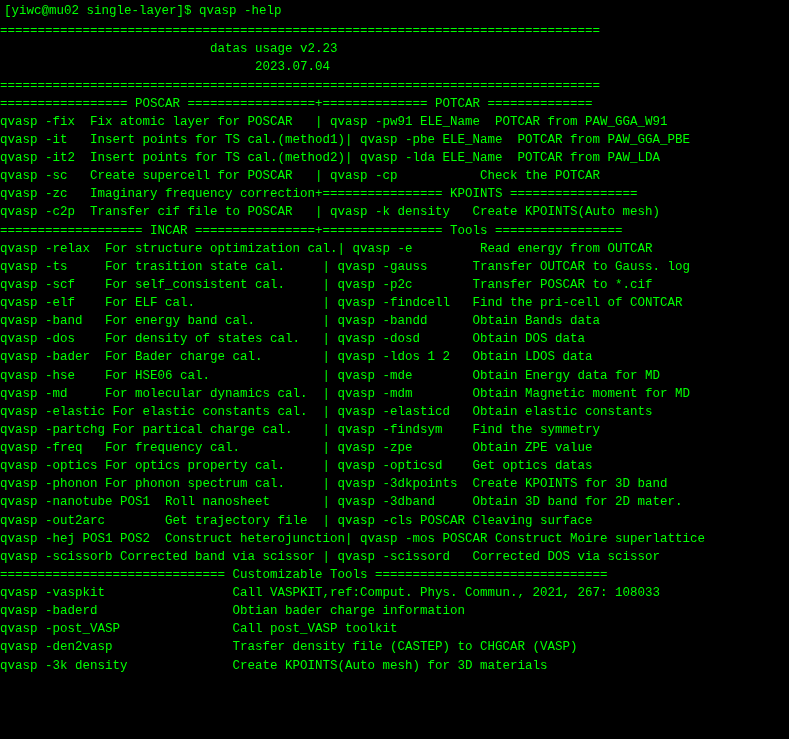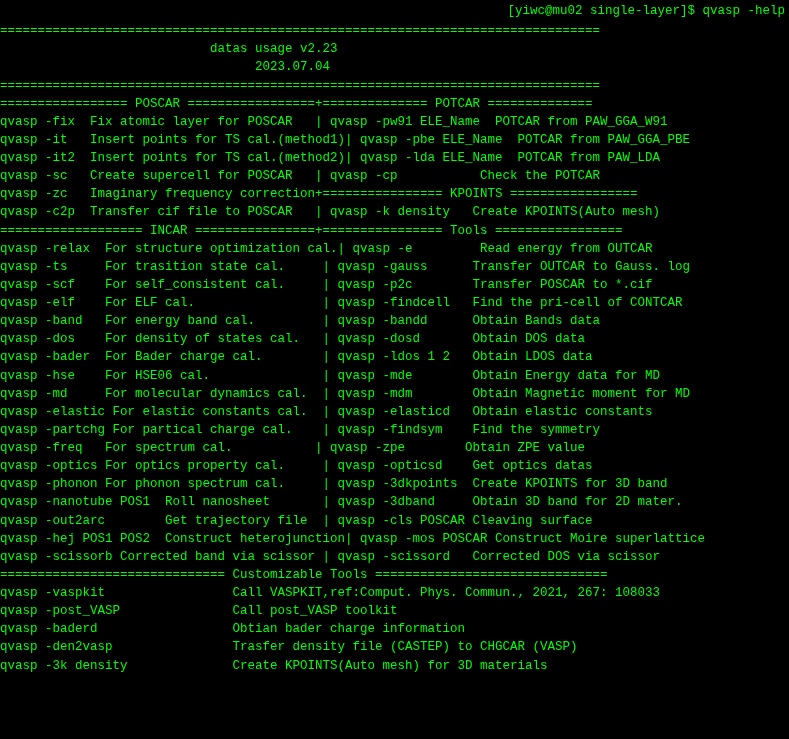--- a/index.html
+++ b/index.html
@@ -22,21 +22,20 @@
       white-space: pre;
       display: block;
       color: #00ff00;
     }
     .title-bar {
       background: #000;
       color: #00ff00;
       padding: 2px 4px;
       font-size: 12.5px;
       white-space: pre;
-      text-align: right;
     }
   </style>
 </head>
 <body>
 
 <div id="terminal">
   <div class="title-bar">[yiwc@mu02 single-layer]$ qvasp -help</div>
   <div id="output">
       <div class="line">================================================================================</div>
       <div class="line">                            datas usage v2.23</div>
@@ -54,27 +53,27 @@
       <div class="line">qvasp -ts     For trasition state cal.     | qvasp -gauss      Transfer OUTCAR to Gauss. log</div>
       <div class="line">qvasp -scf    For self_consistent cal.     | qvasp -p2c        Transfer POSCAR to *.cif</div>
       <div class="line">qvasp -elf    For ELF cal.                 | qvasp -findcell   Find the pri-cell of CONTCAR</div>
       <div class="line">qvasp -band   For energy band cal.         | qvasp -bandd      Obtain Bands data</div>
       <div class="line">qvasp -dos    For density of states cal.   | qvasp -dosd       Obtain DOS data</div>
       <div class="line">qvasp -bader  For Bader charge cal.        | qvasp -ldos 1 2   Obtain LDOS data</div>
       <div class="line">qvasp -hse    For HSE06 cal.               | qvasp -mde        Obtain Energy data for MD</div>
       <div class="line">qvasp -md     For molecular dynamics cal.  | qvasp -mdm        Obtain Magnetic moment for MD</div>
       <div class="line">qvasp -elastic For elastic constants cal.  | qvasp -elasticd   Obtain elastic constants</div>
       <div class="line">qvasp -partchg For partical charge cal.    | qvasp -findsym    Find the symmetry</div>
-      <div class="line">qvasp -freq   For spectrum cal.           | qvasp -zpe        Obtain ZPE value</div>
+      <div class="line">qvasp -freq   For frequency cal.           | qvasp -zpe        Obtain ZPE value</div>
       <div class="line">qvasp -optics For optics property cal.     | qvasp -opticsd    Get optics datas</div>
       <div class="line">qvasp -phonon For phonon spectrum cal.     | qvasp -3dkpoints  Create KPOINTS for 3D band</div>
       <div class="line">qvasp -nanotube POS1  Roll nanosheet       | qvasp -3dband     Obtain 3D band for 2D mater.</div>
       <div class="line">qvasp -out2arc        Get trajectory file  | qvasp -cls POSCAR Cleaving surface</div>
       <div class="line">qvasp -hej POS1 POS2  Construct heterojunction| qvasp -mos POSCAR Construct Moire superlattice</div>
       <div class="line">qvasp -scissorb Corrected band via scissor | qvasp -scissord   Corrected DOS via scissor</div>
       <div class="line">============================== Customizable Tools ===============================</div>
       <div class="line">qvasp -vaspkit                 Call VASPKIT,ref:Comput. Phys. Commun., 2021, 267: 108033</div>
+      <div class="line">qvasp -baderd                  Obtian bader charge information</div>
       <div class="line">qvasp -post_VASP               Call post_VASP toolkit</div>
-      <div class="line">qvasp -baderd                  Obtian bader charge information</div>
       <div class="line">qvasp -den2vasp                Trasfer density file (CASTEP) to CHGCAR (VASP)</div>
       <div class="line">qvasp -3k density              Create KPOINTS(Auto mesh) for 3D materials</div>
     </div>
 </div>
 
 </body></html>

